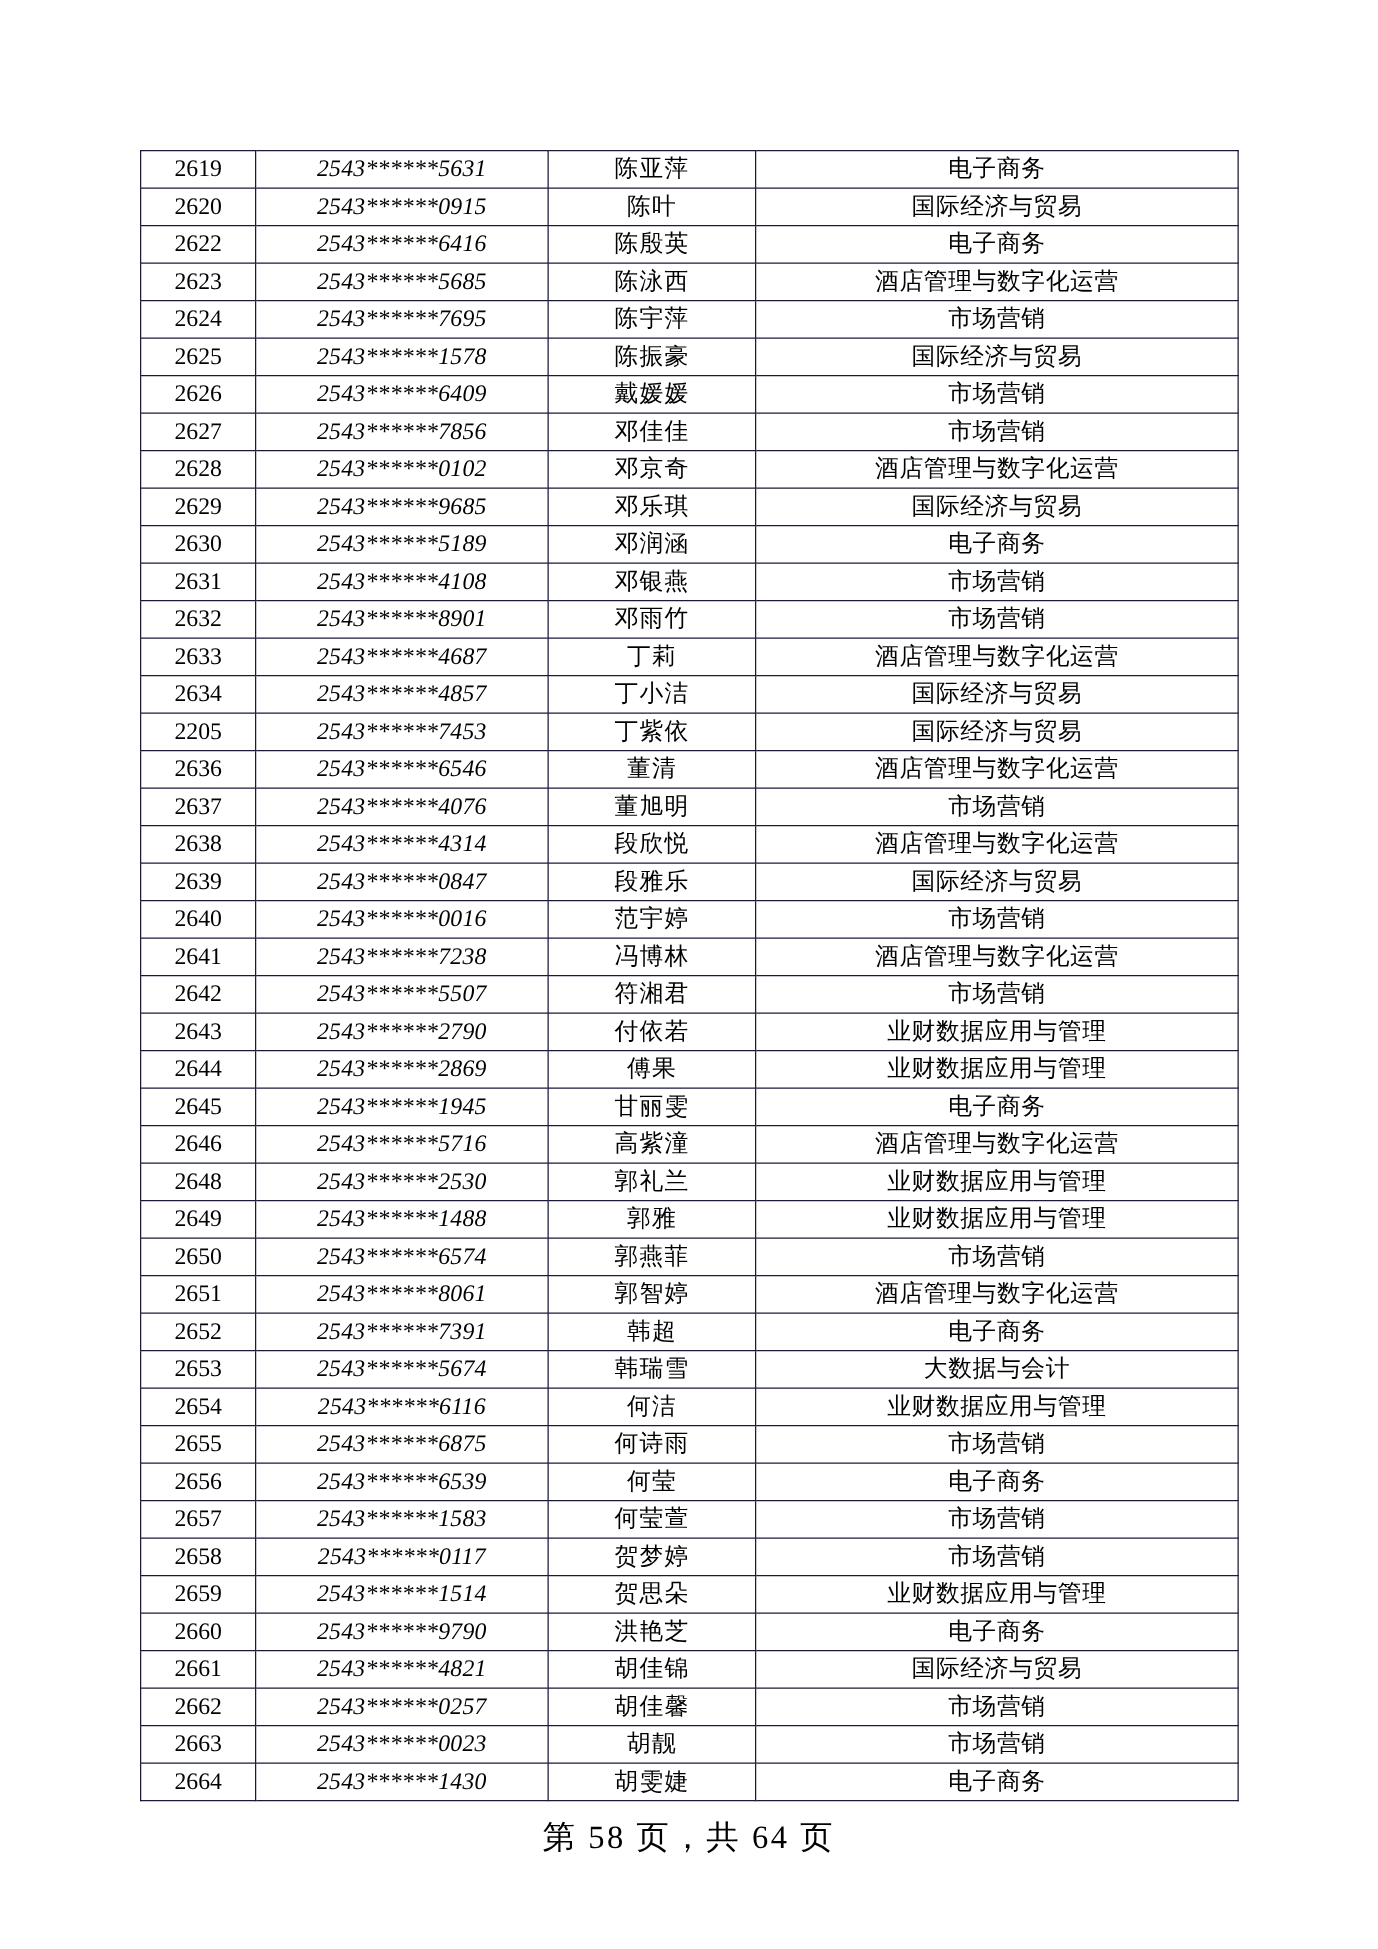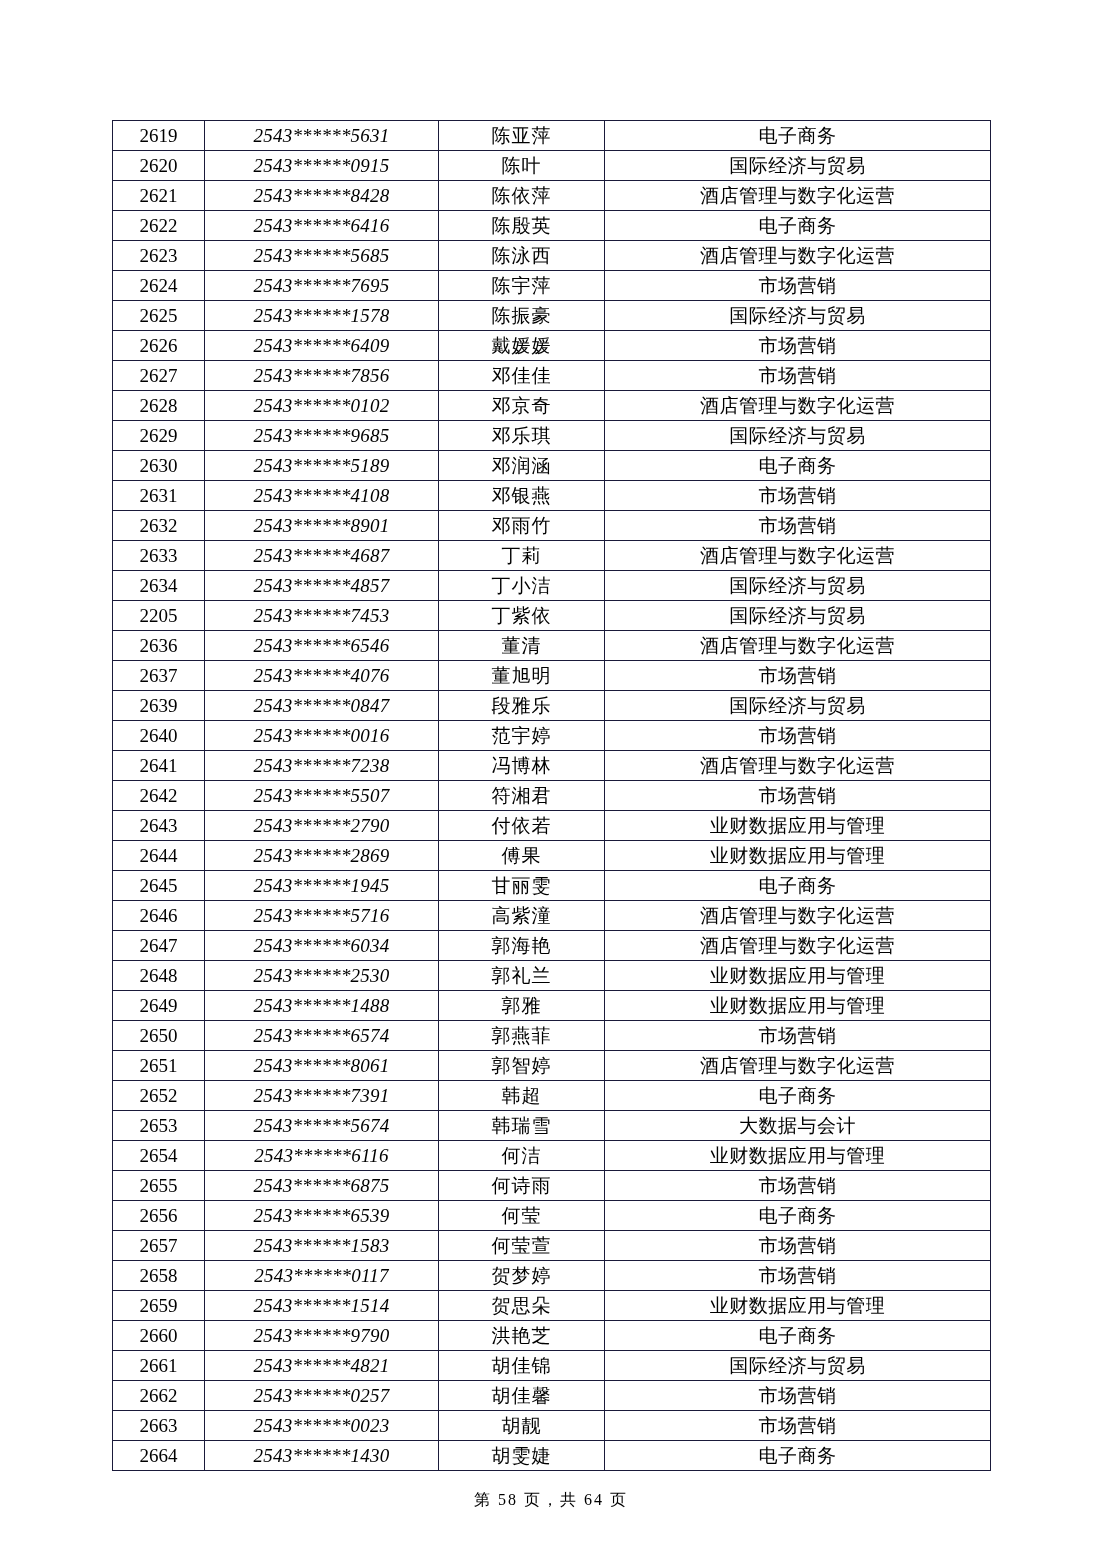--- a/index.html
+++ b/index.html
@@ -43,23 +43,23 @@
   col.c-name{ width: 166px; }
   col.c-major { width: 386px; }
   td.seq { font-size: 19px; letter-spacing: 0px; }
   td.idnum { font-size: 19px; letter-spacing: 0.2px; font-style: italic; }
   td.name { font-size: 19px; letter-spacing: 1px; margin-left: 16px; }
   td.major { font-size: 19px; letter-spacing: 0.5px; }
   .footer {
     position: absolute;
     left: 0;
     right: 0;
-    top: 1490px;
+    top: 1452px;
     text-align: center;
-    font-size: 16px;
+    font-size: 26px;
     letter-spacing: 2px;
     font-family: "Liberation Serif", "DejaVu Serif", serif;
   }
   .footer span { display: inline; }
 </style>
 </head>
 <body>
 
 <div class="page">
   <table class="roster">
@@ -76,26 +76,20 @@
           <td class="name">陈亚萍</td>
           <td class="major">电子商务</td>
         </tr>
         <tr>
           <td class="seq">2620</td>
           <td class="idnum">2543******0915</td>
           <td class="name">陈叶</td>
           <td class="major">国际经济与贸易</td>
         </tr>
         <tr>
-          <td class="seq">2621</td>
-          <td class="idnum">2543******8428</td>
-          <td class="name">陈依萍</td>
-          <td class="major">酒店管理与数字化运营</td>
-        </tr>
-        <tr>
           <td class="seq">2622</td>
           <td class="idnum">2543******6416</td>
           <td class="name">陈殷英</td>
           <td class="major">电子商务</td>
         </tr>
         <tr>
           <td class="seq">2623</td>
           <td class="idnum">2543******5685</td>
           <td class="name">陈泳西</td>
           <td class="major">酒店管理与数字化运营</td>
@@ -178,20 +172,26 @@
           <td class="name">董清</td>
           <td class="major">酒店管理与数字化运营</td>
         </tr>
         <tr>
           <td class="seq">2637</td>
           <td class="idnum">2543******4076</td>
           <td class="name">董旭明</td>
           <td class="major">市场营销</td>
         </tr>
         <tr>
+          <td class="seq">2638</td>
+          <td class="idnum">2543******4314</td>
+          <td class="name">段欣悦</td>
+          <td class="major">酒店管理与数字化运营</td>
+        </tr>
+        <tr>
           <td class="seq">2639</td>
           <td class="idnum">2543******0847</td>
           <td class="name">段雅乐</td>
           <td class="major">国际经济与贸易</td>
         </tr>
         <tr>
           <td class="seq">2640</td>
           <td class="idnum">2543******0016</td>
           <td class="name">范宇婷</td>
           <td class="major">市场营销</td>
@@ -223,26 +223,20 @@
         <tr>
           <td class="seq">2645</td>
           <td class="idnum">2543******1945</td>
           <td class="name">甘丽雯</td>
           <td class="major">电子商务</td>
         </tr>
         <tr>
           <td class="seq">2646</td>
           <td class="idnum">2543******5716</td>
           <td class="name">高紫潼</td>
-          <td class="major">酒店管理与数字化运营</td>
-        </tr>
-        <tr>
-          <td class="seq">2647</td>
-          <td class="idnum">2543******6034</td>
-          <td class="name">郭海艳</td>
           <td class="major">酒店管理与数字化运营</td>
         </tr>
         <tr>
           <td class="seq">2648</td>
           <td class="idnum">2543******2530</td>
           <td class="name">郭礼兰</td>
           <td class="major">业财数据应用与管理</td>
         </tr>
         <tr>
           <td class="seq">2649</td>

